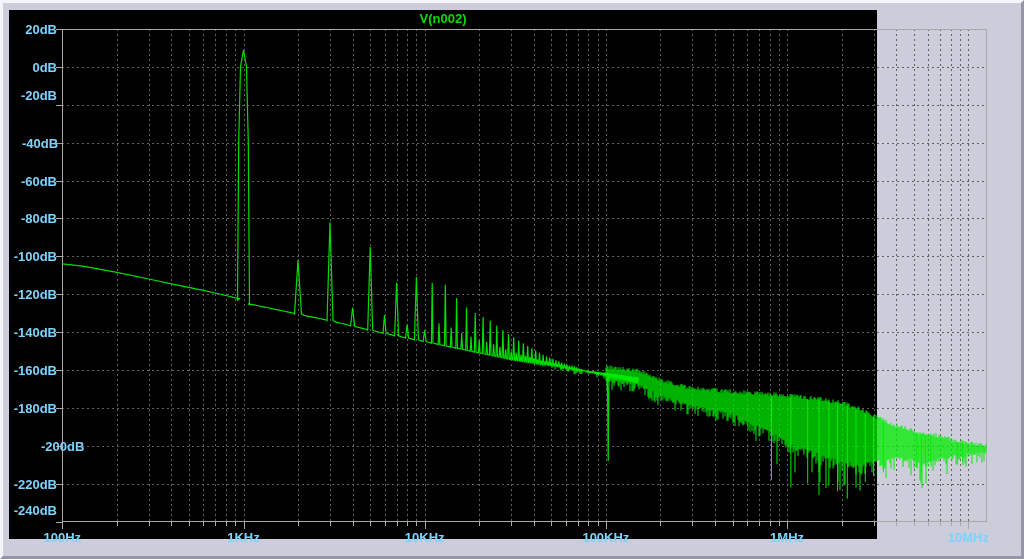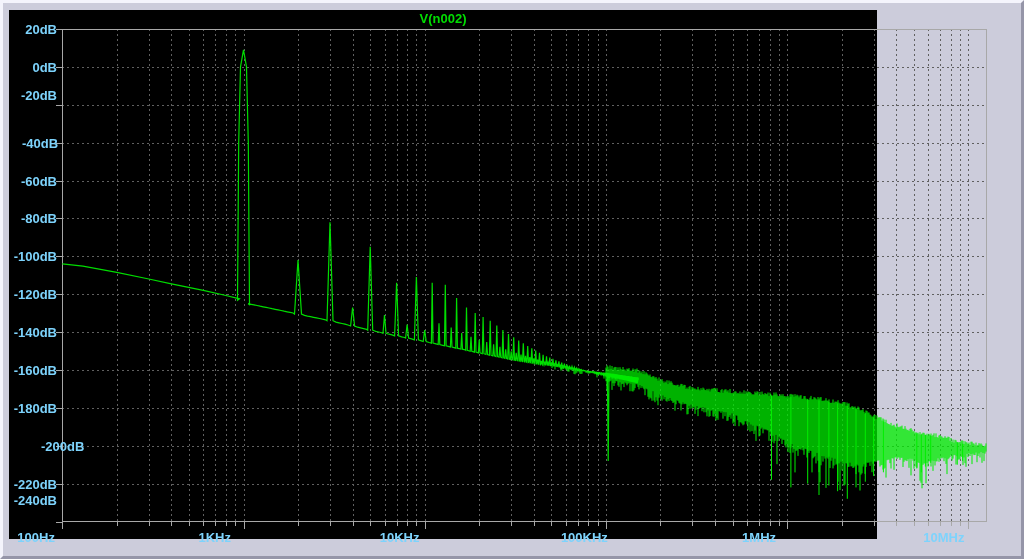--- a/index.html
+++ b/index.html
@@ -28,21 +28,21 @@
     cursor:pointer;
   }
   .plot-svg{position:absolute;left:0;top:0;}
   .tick-label{
     position:absolute;
     font-size:13px;font-weight:bold;
     color:#7dd3fc;
     white-space:nowrap;
   }
   .ylab{width:48px;text-align:right;}
-  .xlab{width:90px;text-align:left;}
+  .xlab{width:90px;text-align:center;}
 </style>
 </head>
 <body>
 
 <div class="window">
   <div class="client">
     <svg class="plot-svg" id="plot" width="997" height="529" viewBox="0 0 997 529">
         <path d="M108.5,19V511.5M140.5,19V511.5M162.5,19V511.5M180.5,19V511.5M194.5,19V511.5M206.5,19V511.5M217.5,19V511.5M226.5,19V511.5M235.5,19V511.5M289.5,19V511.5M321.5,19V511.5M344.5,19V511.5M361.5,19V511.5M376.5,19V511.5M388.5,19V511.5M398.5,19V511.5M407.5,19V511.5M416.5,19V511.5M470.5,19V511.5M502.5,19V511.5M525.5,19V511.5M542.5,19V511.5M557.5,19V511.5M569.5,19V511.5M579.5,19V511.5M589.5,19V511.5M597.5,19V511.5M651.5,19V511.5M683.5,19V511.5M706.5,19V511.5M724.5,19V511.5M738.5,19V511.5M750.5,19V511.5M761.5,19V511.5M770.5,19V511.5M778.5,19V511.5M833.5,19V511.5M865.5,19V511.5M887.5,19V511.5M905.5,19V511.5M919.5,19V511.5M931.5,19V511.5M942.5,19V511.5M951.5,19V511.5M959.5,19V511.5M53.3,57.5H977M53.3,95.5H977M53.3,133.5H977M53.3,171.5H977M53.3,208.5H977M53.3,246.5H977M53.3,284.5H977M53.3,322.5H977M53.3,360.5H977M53.3,398.5H977M53.3,436.5H977M53.3,474.5H977" stroke="#606060" fill="none" stroke-width="1" stroke-dasharray="2 3" shape-rendering="crispEdges"></path>
         <path d="M53.5,511.5V518.5M108.5,511.5V515.5M140.5,511.5V515.5M162.5,511.5V515.5M180.5,511.5V515.5M194.5,511.5V515.5M206.5,511.5V515.5M217.5,511.5V515.5M226.5,511.5V515.5M235.5,511.5V518.5M289.5,511.5V515.5M321.5,511.5V515.5M344.5,511.5V515.5M361.5,511.5V515.5M376.5,511.5V515.5M388.5,511.5V515.5M398.5,511.5V515.5M407.5,511.5V515.5M416.5,511.5V518.5M470.5,511.5V515.5M502.5,511.5V515.5M525.5,511.5V515.5M542.5,511.5V515.5M557.5,511.5V515.5M569.5,511.5V515.5M579.5,511.5V515.5M589.5,511.5V515.5M597.5,511.5V518.5M651.5,511.5V515.5M683.5,511.5V515.5M706.5,511.5V515.5M724.5,511.5V515.5M738.5,511.5V515.5M750.5,511.5V515.5M761.5,511.5V515.5M770.5,511.5V515.5M778.5,511.5V518.5M833.5,511.5V515.5M865.5,511.5V515.5M887.5,511.5V515.5M905.5,511.5V515.5M919.5,511.5V515.5M931.5,511.5V515.5M942.5,511.5V515.5M951.5,511.5V515.5M959.5,511.5V518.5M47.3,19.5H53.3M47.3,57.5H53.3M47.3,95.5H53.3M47.3,133.5H53.3M47.3,171.5H53.3M47.3,208.5H53.3M47.3,246.5H53.3M47.3,284.5H53.3M47.3,322.5H53.3M47.3,360.5H53.3M47.3,398.5H53.3M47.3,436.5H53.3M47.3,474.5H53.3M47.3,512.5H53.3" stroke="#a8a8a8" fill="none" stroke-width="1" shape-rendering="crispEdges"></path>
         <rect x="53.3" y="19" width="923.7" height="492.5" fill="none" stroke="#a8a8a8" shape-rendering="crispEdges"></rect>
@@ -57,21 +57,21 @@
         <div class="tick-label ylab" style="left: 0px; top: 125.654px; padding-left: 13px;">-40dB</div>
         <div class="tick-label ylab" style="left: 0px; top: 163.538px;">-60dB</div>
         <div class="tick-label ylab" style="left: 0px; top: 201.423px;">-80dB</div>
         <div class="tick-label ylab" style="left: 0px; top: 239.308px;">-100dB</div>
         <div class="tick-label ylab" style="left: 0px; top: 277.192px;">-120dB</div>
         <div class="tick-label ylab" style="left: 0px; top: 315.077px;">-140dB</div>
         <div class="tick-label ylab" style="left: 0px; top: 352.962px;">-160dB</div>
         <div class="tick-label ylab" style="left: 0px; top: 390.846px;">-180dB</div>
         <div class="tick-label ylab" style="left: 0px; top: 428.731px; padding-left: 32px;">-200dB</div>
         <div class="tick-label ylab" style="left: 0px; top: 466.615px;">-220dB</div>
-        <div class="tick-label ylab" style="left: 0px; top: 483px;">-240dB</div>
+        <div class="tick-label ylab" style="left: 0px; top: 493px;">-240dB</div>
         <div class="tick-label xlab" style="left: 8.3px; top: 519.5px;">100Hz</div>
         <div class="tick-label xlab" style="left: 189.5px; top: 519.5px;">1KHz</div>
         <div class="tick-label xlab" style="left: 370.7px; top: 519.5px;">10KHz</div>
         <div class="tick-label xlab" style="left: 551.9px; top: 519.5px;">100KHz</div>
         <div class="tick-label xlab" style="left: 733.1px; top: 519.5px;">1MHz</div>
         <div class="tick-label xlab" style="left: 914.3px; top: 519.5px;">10MHz</div>
       </div>
   </div>
 </div>
 

